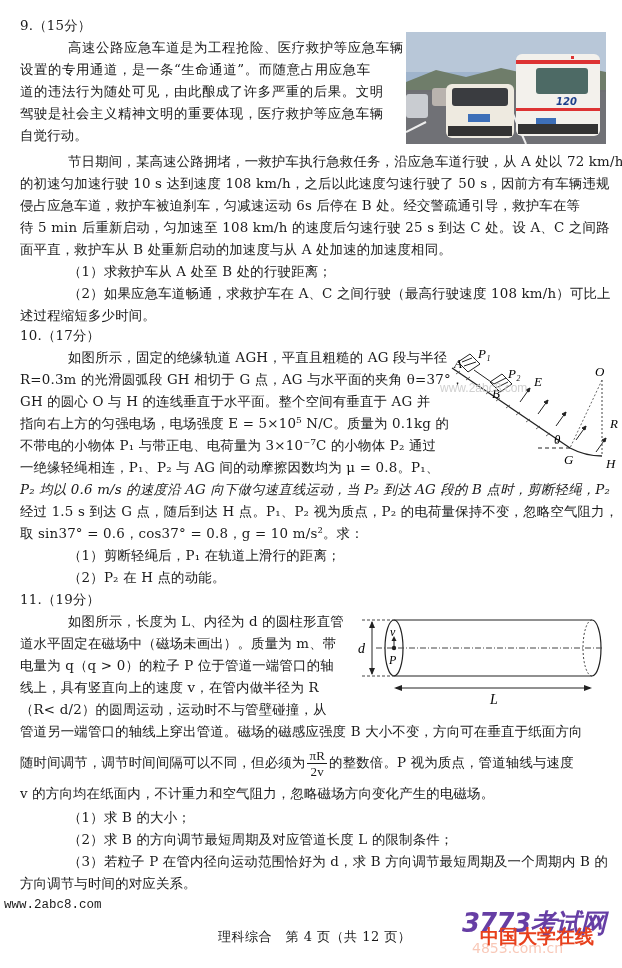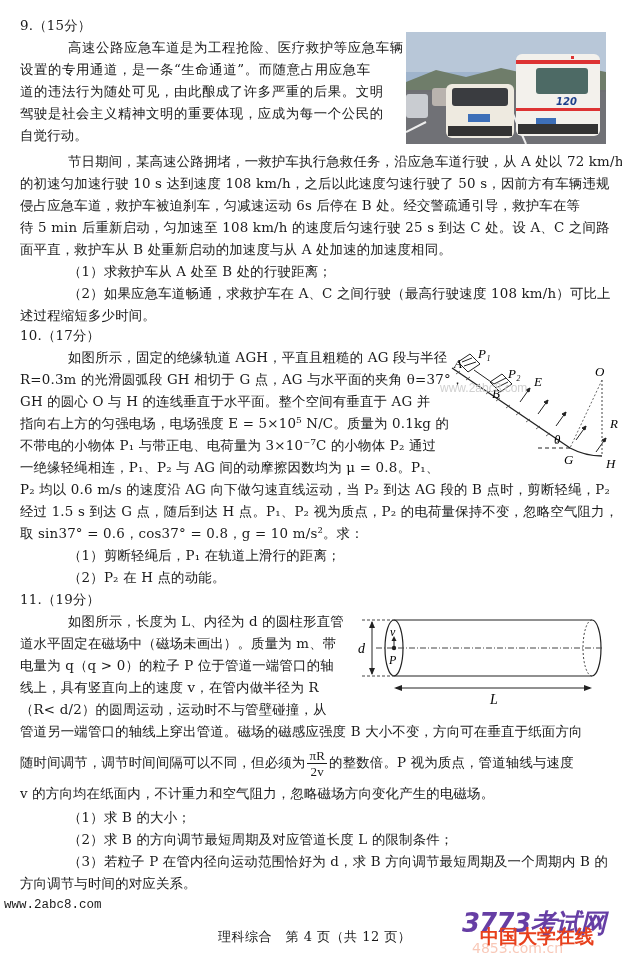--- a/index.html
+++ b/index.html
@@ -21,21 +21,21 @@
   .frac span { display:block; font-size:13px; line-height:15px; font-family:"Liberation Serif",serif; }
   .frac .num { border-bottom:1px solid #1a1a1a; padding:0 2px; }
 </style>
 </head>
 <body>
 
 <div class="line" style="top:16px;">9.（15分）</div>
 <div class="line ind narrow" style="top:38px;">高速公路应急车道是为工程抢险、医疗救护等应急车辆</div>
 <div class="line narrow" style="top:60px;">设置的专用通道，是一条“生命通道”。而随意占用应急车</div>
 <div class="line narrow" style="top:82px;">道的违法行为随处可见，由此酿成了许多严重的后果。文明</div>
-<div class="line narrow" style="top:104px;">驾驶是社会主义精神文明的重要体现，应成为每一个公民的</div>
+<div class="line narrow" style="top:104px;">驾驶是社会主义精神文明的重要体现，医疗救护等应急车辆</div>
 <div class="line" style="top:126px;">自觉行动。</div>
 
 <div class="photo">
   <svg width="200" height="112" viewBox="0 0 200 112">
     <rect width="200" height="112" fill="#9fb4cc"></rect>
     <rect y="0" width="200" height="40" fill="#b8c7d8"></rect>
     <path d="M0 50 L30 38 L60 45 L95 36 L130 44 L170 34 L200 40 L200 60 L0 60 Z" fill="#6f7d6a"></path>
     <rect y="58" width="200" height="54" fill="#6e6f73"></rect>
     <path d="M0 60 L200 60 L200 112 L0 112Z" fill="#707176"></path>
     <line x1="104" y1="75" x2="120" y2="112" stroke="#eee" stroke-width="2"></line>
@@ -66,21 +66,21 @@
 <div class="line ind" style="top:284px;">（2）如果应急车道畅通，求救护车在 A、C 之间行驶（最高行驶速度 108 km/h）可比上</div>
 <div class="line" style="top:306px;">述过程缩短多少时间。</div>
 
 <div class="line" style="top:326px;">10.（17分）</div>
 <div class="line ind" style="top:348px;">如图所示，固定的绝缘轨道 AGH，平直且粗糙的 AG 段与半径</div>
 <div class="line" style="top:370px;">R=0.3m 的光滑圆弧段 GH 相切于 G 点，AG 与水平面的夹角 θ=37°，</div>
 <div class="line" style="top:392px;">GH 的圆心 O 与 H 的连线垂直于水平面。整个空间有垂直于 AG 并</div>
 <div class="line" style="top:414px;">指向右上方的匀强电场，电场强度 E = 5×10⁵ N/C。质量为 0.1kg 的</div>
 <div class="line" style="top:436px;">不带电的小物体 P₁ 与带正电、电荷量为 3×10⁻⁷C 的小物体 P₂ 通过</div>
 <div class="line" style="top:458px;">一绝缘轻绳相连，P₁、P₂ 与 AG 间的动摩擦因数均为 μ = 0.8。P₁、</div>
-<div class="line" style="top:480px;">P₂ 均以 0.6 m/s 的速度沿 AG 向下做匀速直线运动，当 P₂ 到达 AG 段的 B 点时，剪断轻绳，P₂</div>
+<div class="line" style="top:480px;font-style:italic;">P₂ 均以 0.6 m/s 的速度沿 AG 向下做匀速直线运动，当 P₂ 到达 AG 段的 B 点时，剪断轻绳，P₂</div>
 <div class="line" style="top:502px;">经过 1.5 s 到达 G 点，随后到达 H 点。P₁、P₂ 视为质点，P₂ 的电荷量保持不变，忽略空气阻力，</div>
 <div class="line" style="top:524px;">取 sin37° = 0.6，cos37° = 0.8，g = 10 m/s²。求：</div>
 <div class="line ind" style="top:546px;">（1）剪断轻绳后，P₁ 在轨道上滑行的距离；</div>
 <div class="line ind" style="top:568px;">（2）P₂ 在 H 点的动能。</div>
 
 <div class="diag" style="left:440px; top:340px; width:182px; height:130px;">
   <svg width="182" height="130" viewBox="0 0 182 130" font-family="Liberation Serif, serif" font-style="italic" font-size="13">
 
     <line x1="12" y1="28" x2="130" y2="108" stroke="#222" stroke-width="1.3"></line>
     <g stroke="#444" stroke-width="0.8">

